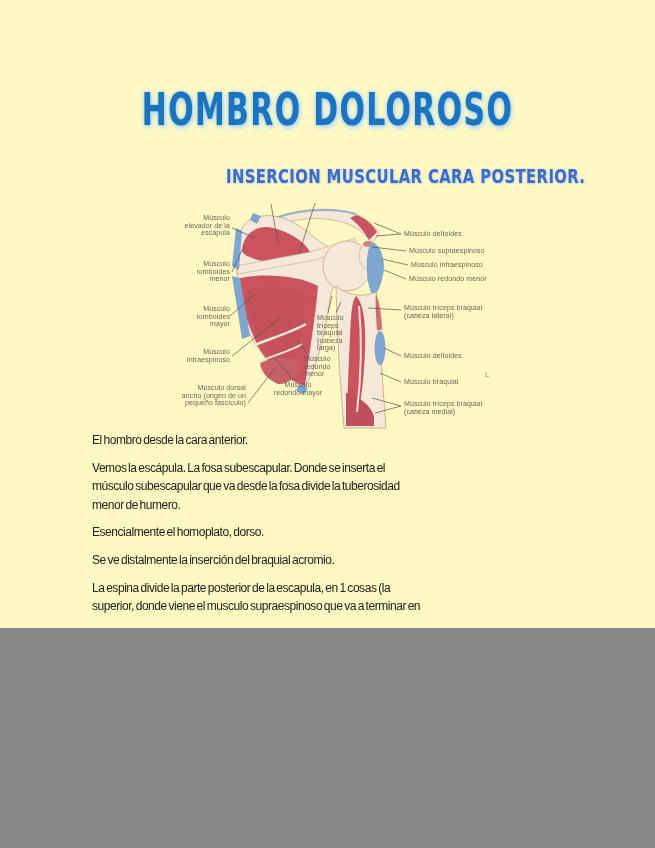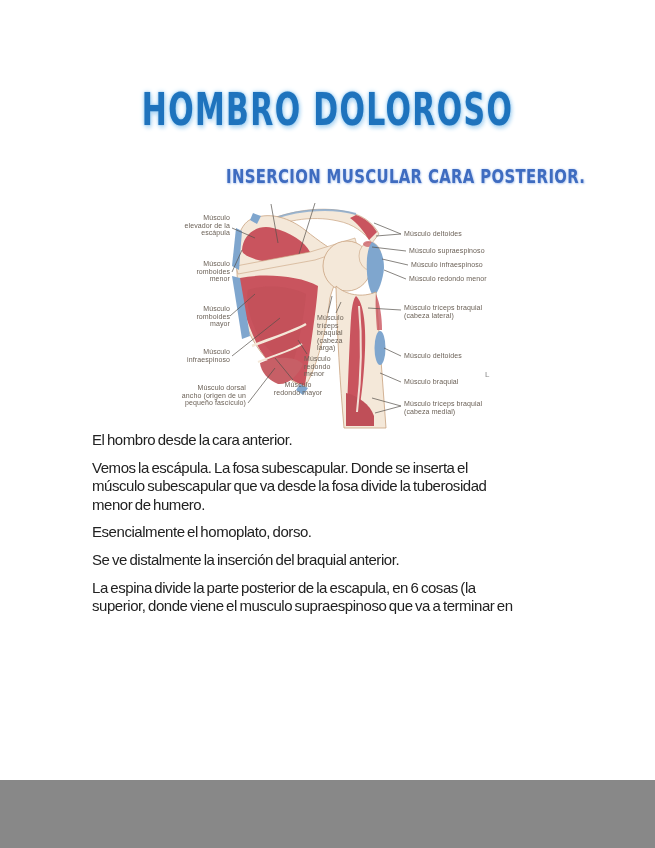--- a/index.html
+++ b/index.html
@@ -1,18 +1,18 @@
 <!DOCTYPE html>
 <html><head>
 <meta charset="utf-8">
 <style>
   html,body { margin:0; padding:0; background:#888; }
   .page {
-    position:relative; width:655px; height:780px; margin:0 auto;
-    background:#ffffff; overflow:hidden;
+    position:relative; width:655px; height:628px; margin:0 auto;
+    background:#fef9c3; overflow:hidden;
     font-family:"Liberation Sans", sans-serif;
   }
 
   
   .title {
     position:absolute; top:84px; left:0; width:100%;
     text-align:center;
     font-family:"DejaVu Sans", sans-serif;
     font-weight:bold; font-size:44px; letter-spacing:2px;
     color:#1e73bd;
@@ -47,21 +47,21 @@
     font-size:8px; color:#8a8a8a;
   }
 
   
   .bodytext {
     position:absolute; left:92px; top:431px; width:500px;
     color:#222222;
   }
   .bodytext p {
     margin:0 0 9px 0;
-    font-size:15px; line-height:18.6px;
+    font-size:12px; line-height:18.6px;
     letter-spacing:-0.45px; word-spacing:-1.2px;
     white-space:pre-line;
   }
 </style>
 </head>
 <body>
 
 <div class="page">
 
   <div class="title">HOMBRO DOLOROSO</div>
@@ -170,18 +170,18 @@
 (cabeza medial)</div>
     <span class="stray">L</span>
   </div>
 
   <div class="bodytext">
     <p>El hombro desde la cara anterior.</p>
     <p>Vemos la escápula. La fosa subescapular. Donde se inserta el
 músculo subescapular que va desde la fosa divide la tuberosidad
 menor de humero.</p>
     <p>Esencialmente el homoplato, dorso.</p>
-    <p>Se ve distalmente la inserción del braquial anterior.</p>
-    <p>La espina divide la parte posterior de la escapula, en 6 cosas (la
+    <p>Se ve distalmente la inserción del braquial acromio.</p>
+    <p>La espina divide la parte posterior de la escapula, en 1 cosas (la
 superior, donde viene el musculo supraespinoso que va a terminar en</p>
   </div>
 
 </div>
 
 </body></html>

